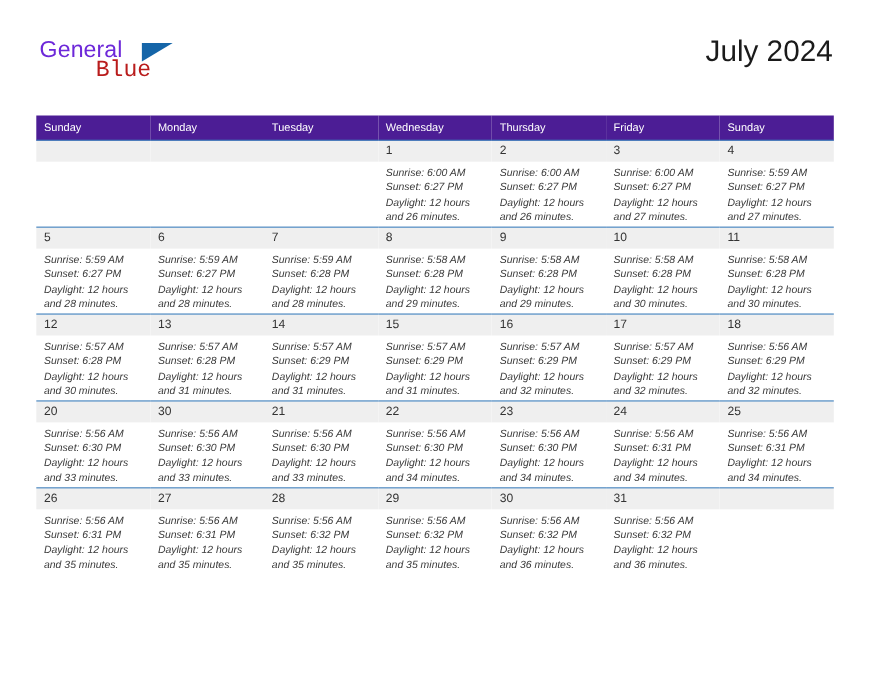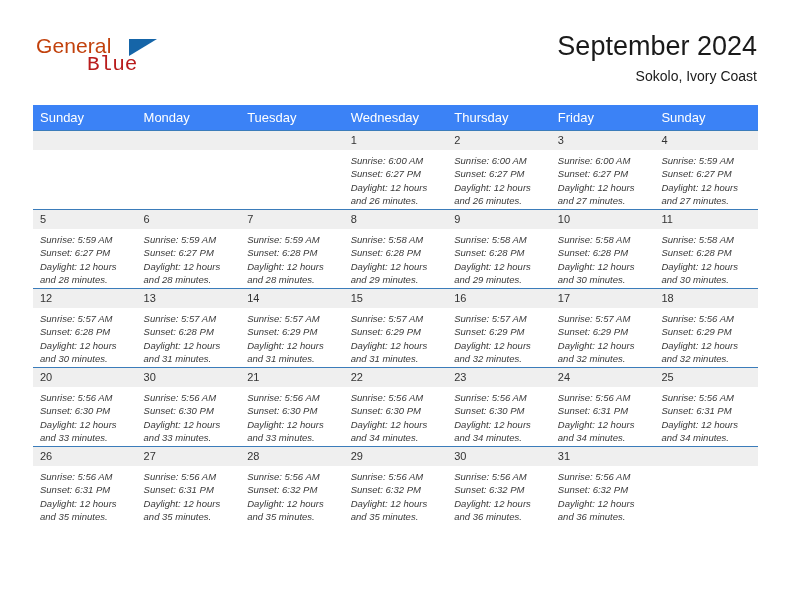--- a/index.html
+++ b/index.html
@@ -35,21 +35,21 @@
     top: 4px;
     width: 240px;
     height: 56px;
   }
   .logo-general {
     position: absolute;
     left: 3px;
     top: 0px;
     font-size: 21px;
     letter-spacing: 0.1px;
-    color: #c2410c;
+    color: #6d28d9;
     font-family: "Liberation Sans", sans-serif;
   }
   .logo-blue {
     position: absolute;
     left: 54px;
     top: 19px;
     font-size: 21px;
     color: #b91c1c;
     font-family: Liberation Mono, monospace;
   }
@@ -87,23 +87,23 @@
   
   .calendar {
     position: absolute;
     left: 33px;
     top: 105px;
     width: 725px;
     border-collapse: collapse;
     table-layout: fixed;
   }
   .calendar th {
-    background: #3b82f6;
+    background: #4c1d95;
     color: #ffffff;
-    font-size: 13px;
+    font-size: 10px;
     font-weight: normal;
     text-align: left;
     padding: 5px 0 5px 7px;
     height: 12px;
     border: none;
   }
   .calendar td {
     width: 103.57px;
     height: 78px;
     vertical-align: top;
@@ -143,22 +143,21 @@
 
   <div class="header">
 
     <div class="logo">
       <span class="logo-general">General</span>
       <span class="logo-triangle"></span>
       <span class="logo-blue">Blue</span>
     </div>
 
     <div class="title-block">
-      <div class="month-title">September 2024</div>
-      <div class="location">Sokolo, Ivory Coast</div>
+      <div class="month-title">July 2024</div>
     </div>
 
   </div>
 
   <table class="calendar">
     <thead>
       <tr>
         <th>Sunday</th>
         <th>Monday</th>
         <th>Tuesday</th>

